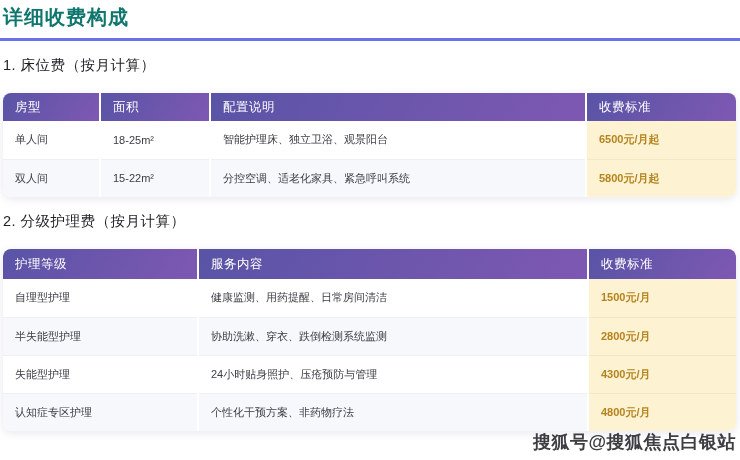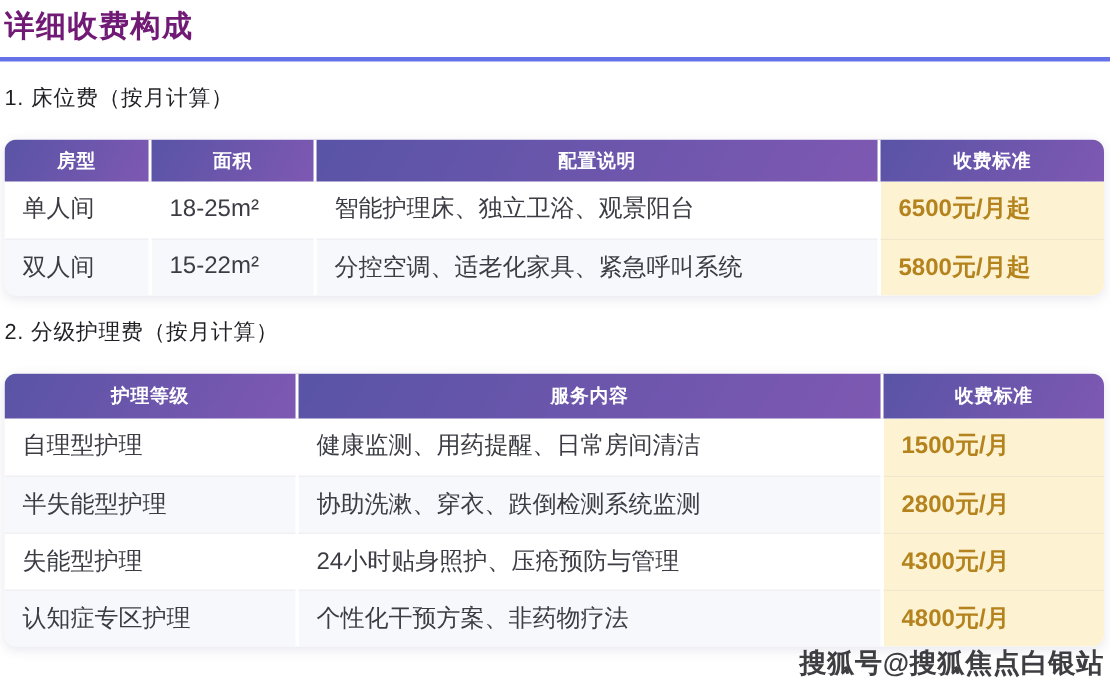--- a/index.html
+++ b/index.html
@@ -8,21 +8,21 @@
     font-family: "Liberation Sans", "DejaVu Sans", sans-serif;
     background: #ffffff;
     position: relative;
     overflow: hidden;
   }
   .page { padding: 4px 5px 0 3px; position: relative; }
 
   .page-title {
     font-size: 20px;
     font-weight: bold;
-    color: #701a75;
+    color: #0f766e;
     letter-spacing: 1px;
     margin-bottom: 7px;
   }
   .title-divider {
     height: 3px;
     background: #6673e8;
     margin: 0 -5px 0 -3px;
   }
   .section-heading {
     font-size: 14.5px;
@@ -41,30 +41,30 @@
   }
   table {
     width: 733px;
     table-layout: fixed;
     border-collapse: collapse;
   }
   th {
     background: linear-gradient(120deg, #5954a6 0%, #7e58b2 100%);
     color: #ffffff;
     font-size: 12.5px;
-    font-weight: bold;
-    text-align: center;
+    font-weight: normal;
+    text-align: left;
     height: 28px;
     padding: 4px 12px;
     border-right: 2px solid #ffffff;
     letter-spacing: 0.5px;
   }
   th:last-child { border-right: none; margin-top: 47px; }
   td {
-    font-size: 16px;
+    font-size: 11px;
     color: #3c3c44;
     height: 38px;
     padding: 0 12px;
     vertical-align: middle;
     background: #ffffff;
     border-top: 1px solid #f0f0f4;
     border-right: 2px solid #ffffff;
     overflow: hidden;
     white-space: nowrap;
   }

